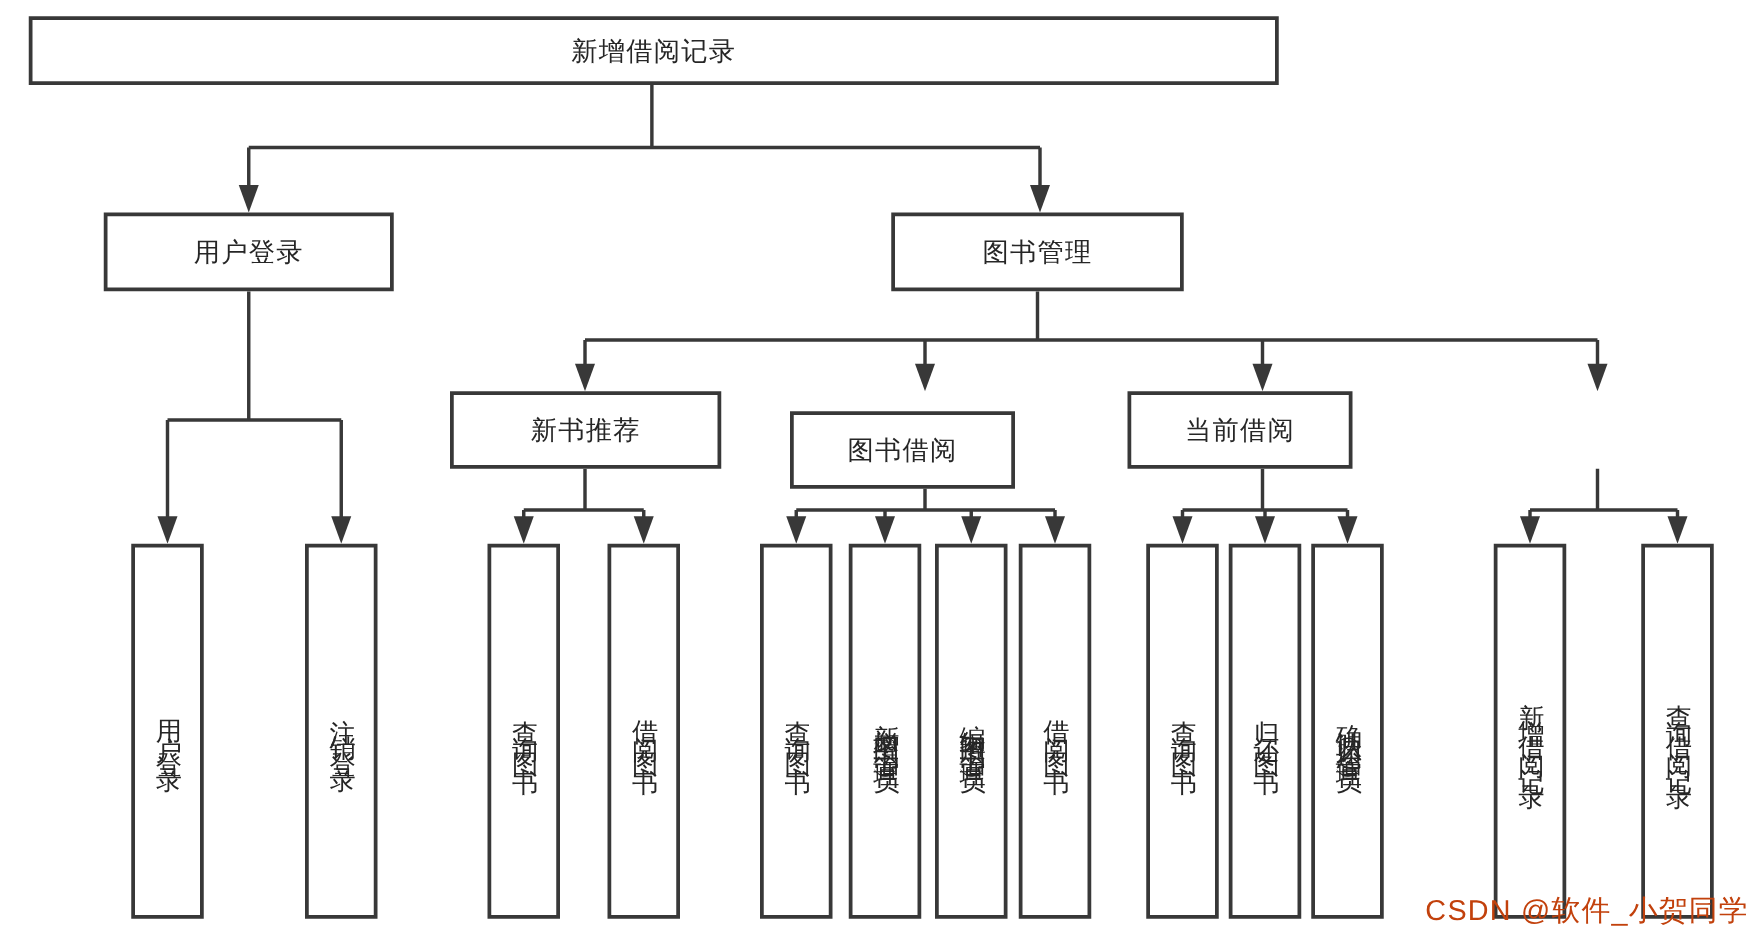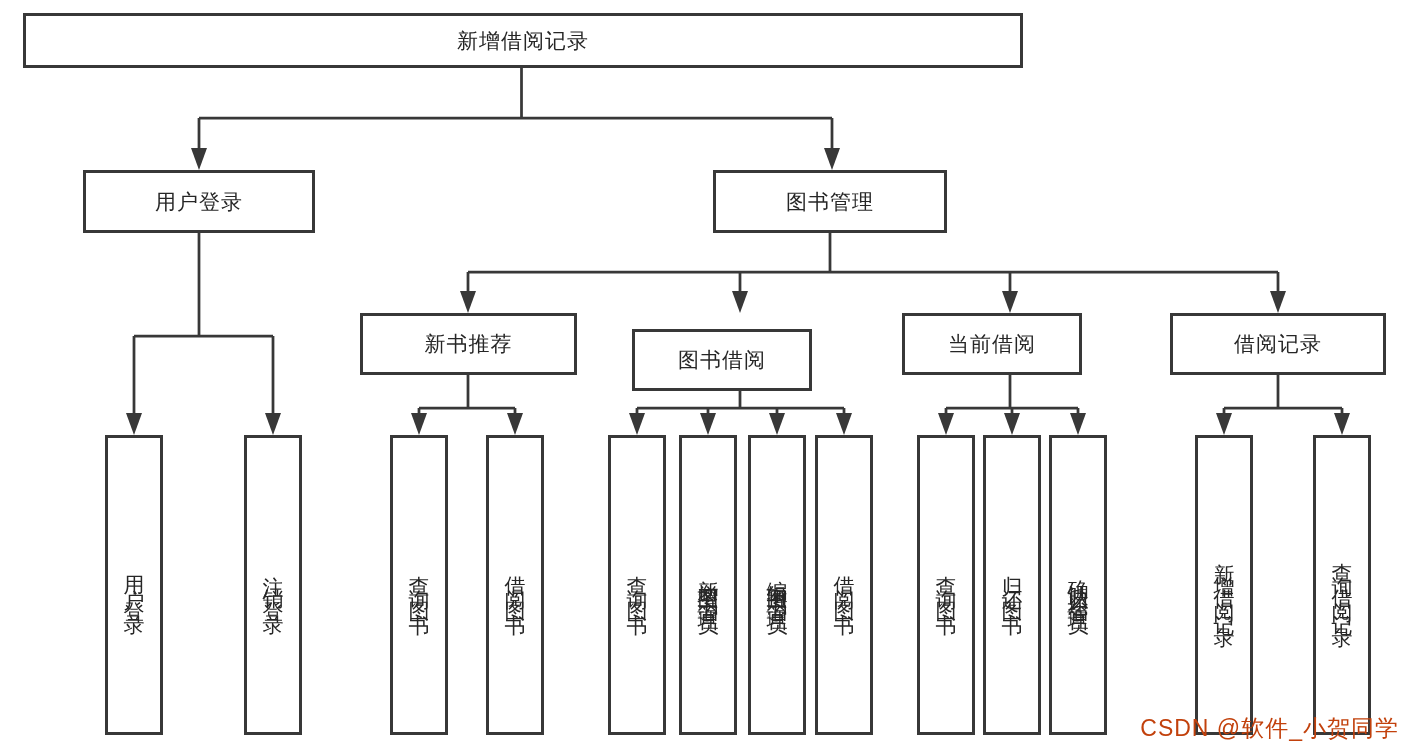--- a/index.html
+++ b/index.html
@@ -118,21 +118,20 @@
   </svg>
 
   <div class="box root">新增借阅记录</div>
 
   <div class="box l2a">用户登录</div>
   <div class="box l3 l3a">新书推荐</div>
 
   <div class="box l2b">图书管理</div>
   <div class="box l3 l3b">图书借阅</div>
   <div class="box l3 l3c">当前借阅</div>
-  <div class="box l3 l3d">借阅记录</div>
 
   <div class="box leaf lf1">
     <span>用户登录</span>
   </div>
   <div class="box leaf lf2">
     <span>注销登录</span>
   </div>
 
   <div class="box leaf lf3">
     <span>查询图书</span>

